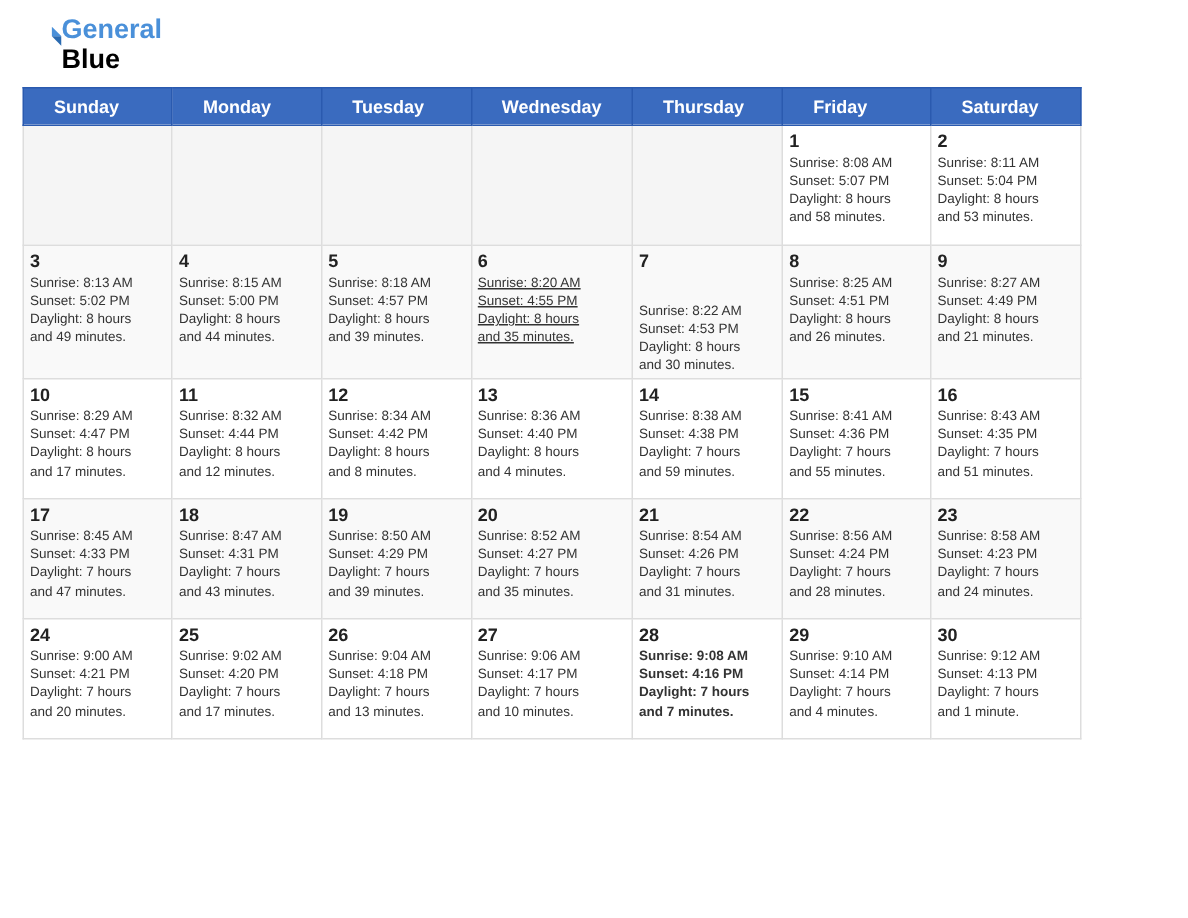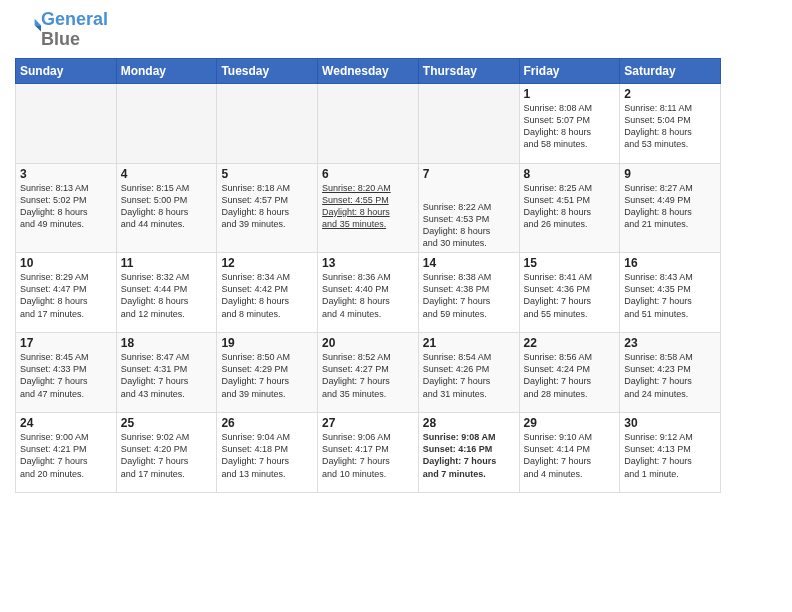--- a/index.html
+++ b/index.html
@@ -55,21 +55,21 @@
     }
     .calendar {
       width: 100%;
       border-collapse: collapse;
     }
     .calendar th {
       background: #3a6bbf;
       color: #fff;
       font-size: 12px;
       font-weight: bold;
-      padding: 5px 4px;
+      padding: 5px 20px;
       text-align: left;
       border: 1px solid #2a5aaf;
     }
     .calendar td {
       border: 1px solid #ddd;
       vertical-align: top;
       padding: 3px 4px;
       font-size: 9.5px;
       width: calc(100% / 7);
       height: 80px;
@@ -101,21 +101,21 @@
   <div class="header">
     <div class="logo">
       <div>
         <svg class="logo-icon" viewBox="0 0 30 30">
           <polygon points="22,6 30,14 22,14" fill="#4a90d9"></polygon>
           <polygon points="22,14 30,14 30,22" fill="#2a6ab0"></polygon>
         </svg>
       </div>
       <div class="logo-text">
         <div><span>General</span></div>
-        <div><span style="color:#737373">Blue</span></div>
+        <div><span style="color:#000000">Blue</span></div>
       </div>
     </div>
     <div class="title-block">
       <div class="month-title"></div>
       <div class="location"></div>
     </div>
   </div>
 
   <table class="calendar">
     <thead>

